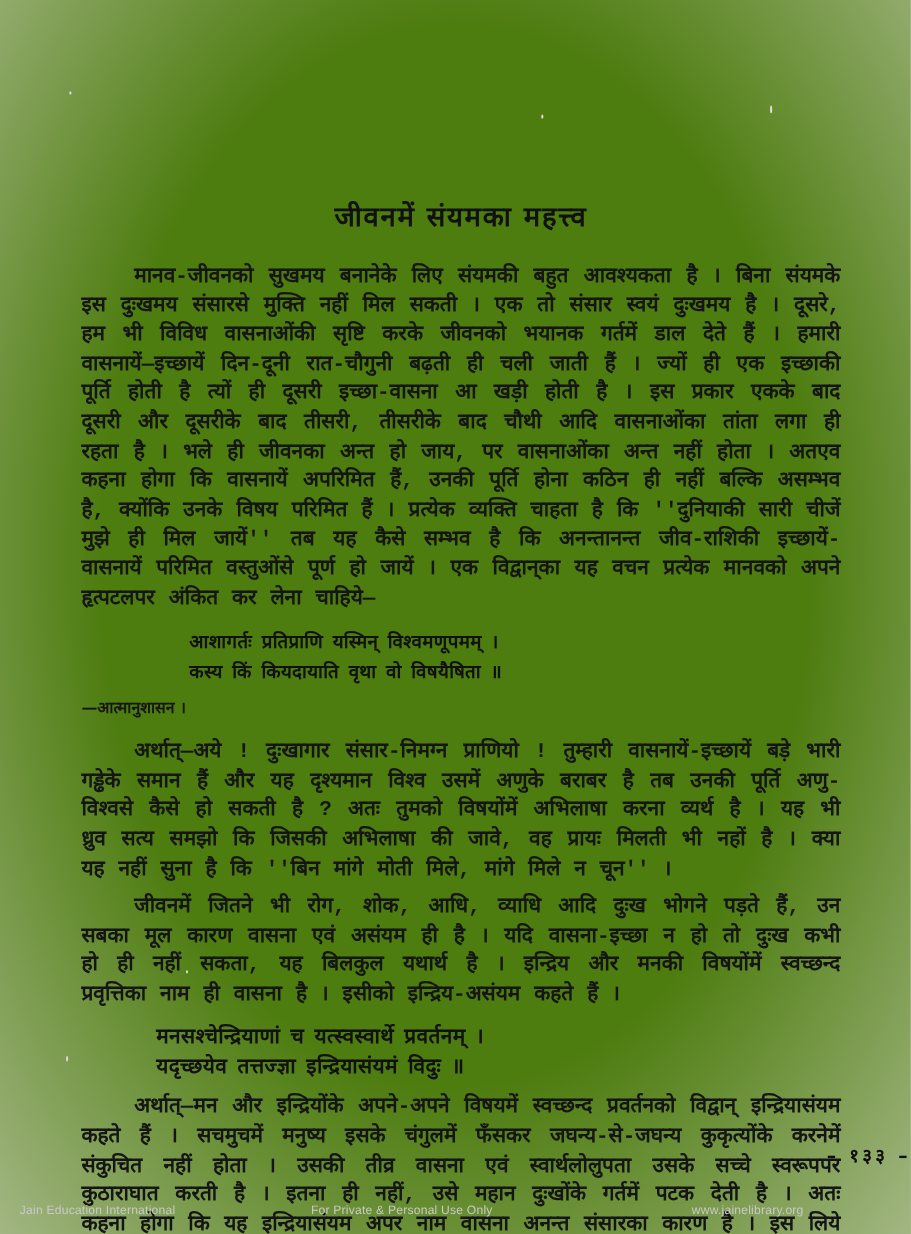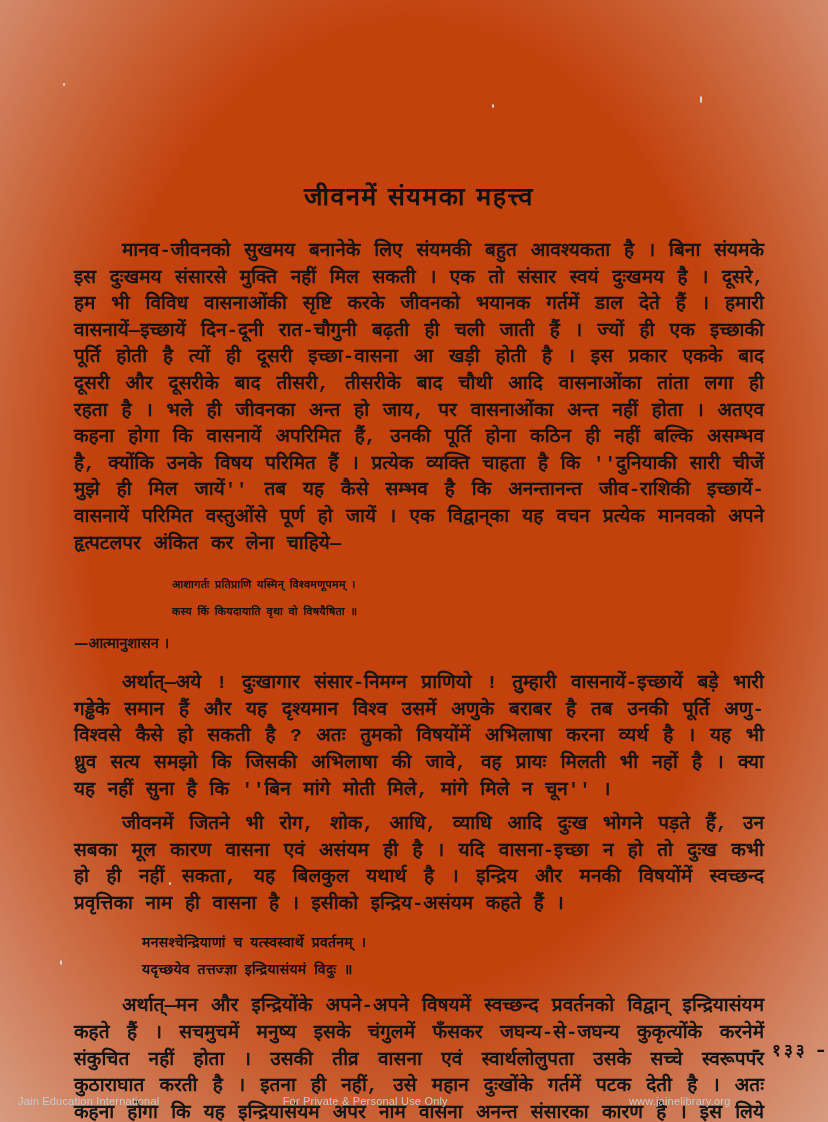--- a/index.html
+++ b/index.html
@@ -7,21 +7,21 @@
     padding: 0;
     background: #ffffff;
   }
   body {
     font-family: "DejaVu Sans", sans-serif;
   }
   .page {
     position: relative;
     width: 828px;
     height: 1122px;
-    background: #c2410c;
+    background: #4d7c0f;
     overflow: hidden;
   }
   
   .scan-tint {
     position: absolute;
     inset: 0;
     background:
       radial-gradient(ellipse at 50% 45%, rgba(255,255,255,0) 55%, rgba(232,230,226,0.55) 100%);
     pointer-events: none;
   }
@@ -48,44 +48,43 @@
     color: #151515;
     text-align: justify;
     text-indent: 48px;
     word-spacing: 1.2px;
     font-family: Liberation Mono, monospace;
     font-weight: 600;
   }
   .verse {
     margin: 14px 0 2px 0;
     padding-left: 98px;
-    font-size: 11px;
+    font-size: 17px;
     line-height: 27px;
     color: #111;
     font-weight: 600;
     letter-spacing: 0.3px;
     word-spacing: 2.5px;
-    font-family: Liberation Serif, serif;
   }
   .verse .vline {
     display: block;
     white-space: nowrap;
   }
   .attribution {
     text-align: left;
     font-size: 14.4px;
     color: #161616;
     font-weight: 600;
     margin: 8px 0 18px 0;
     padding-right: 6px;
   }
   .verse-block-2 {
     margin: 12px 0 10px 0;
     padding-left: 68px;
-    font-size: 14px;
+    font-size: 19px;
     line-height: 27px;
     color: #111;
     font-weight: 600;
     letter-spacing: 0.3px;
     word-spacing: 2.5px;
   }
   .verse-block-2 .vline {
     display: block;
     white-space: nowrap;
   }

